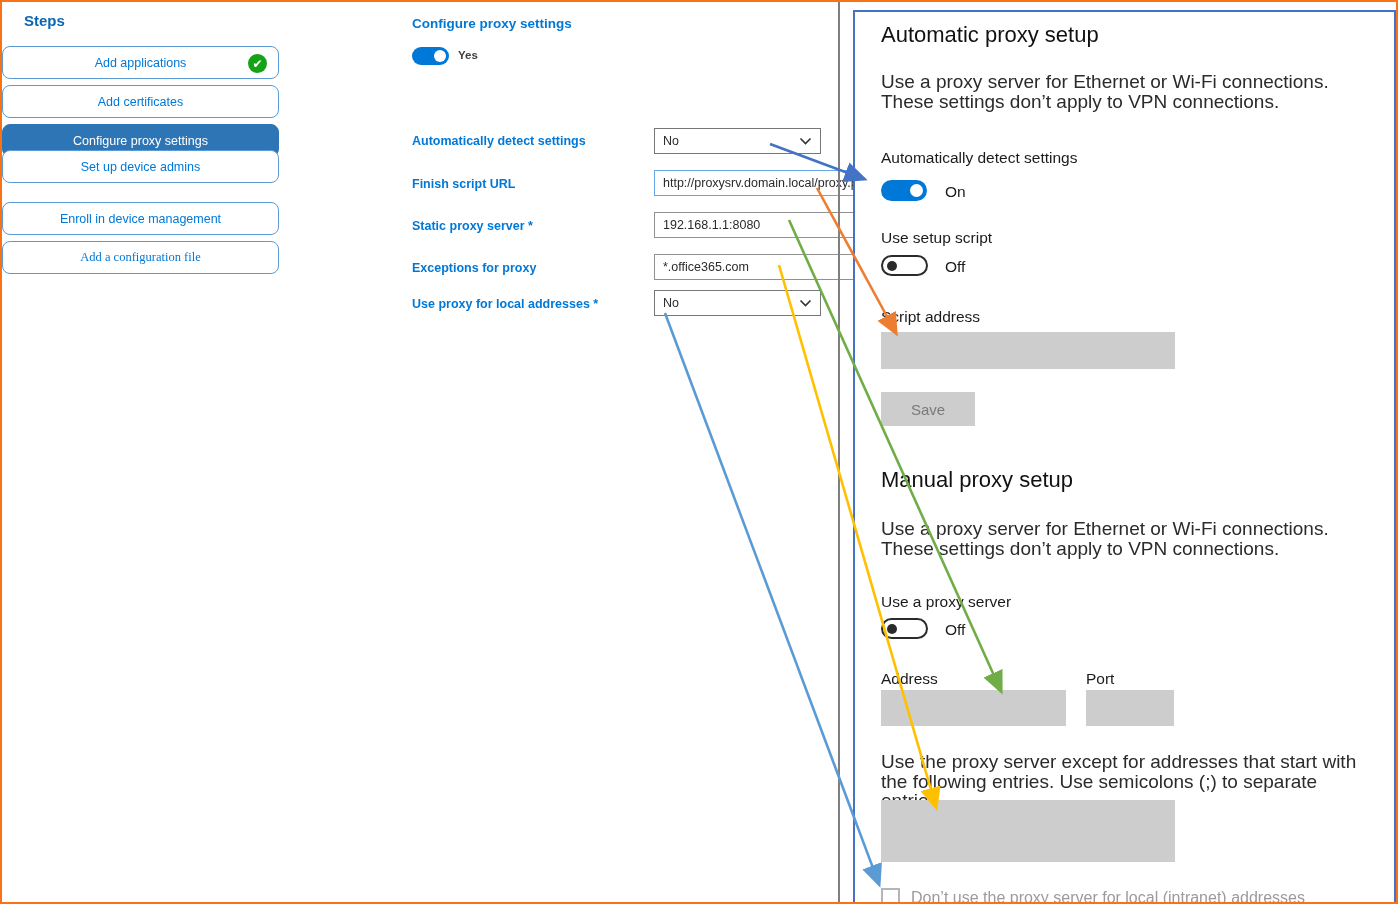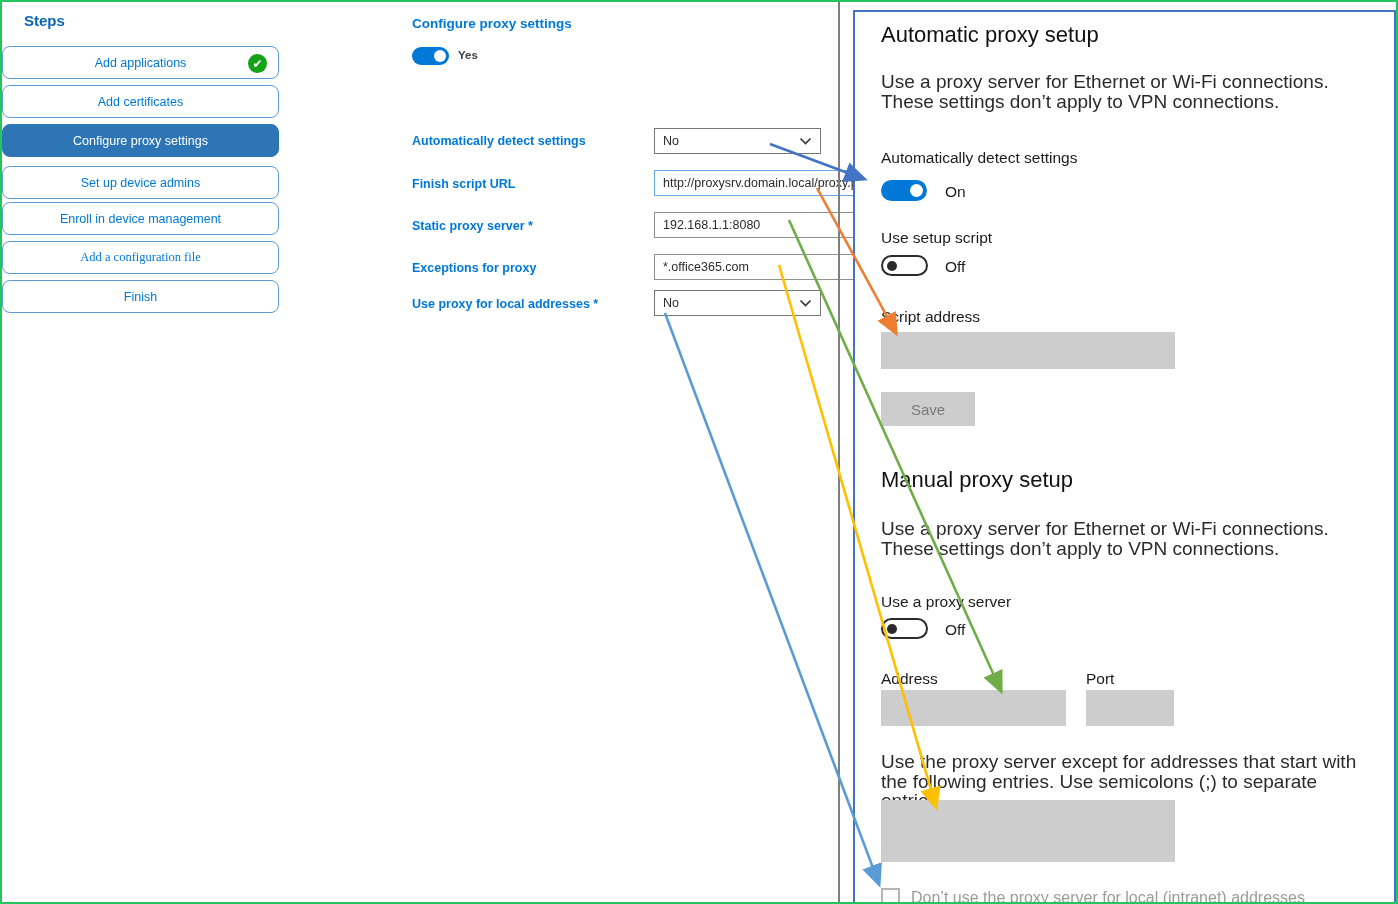--- a/index.html
+++ b/index.html
@@ -1,20 +1,20 @@
 <!DOCTYPE html>
 <html><head>
 <meta charset="utf-8">
 <style>
   * { margin:0; padding:0; box-sizing:border-box; }
   html,body { background:#e8e8e8; }
   body { font-family:"Liberation Sans", sans-serif; }
   .root {
     position:relative; width:1398px; height:904px; background:#fff;
-    border:2px solid #22c55e; overflow:hidden;
+    border:2px solid #f97316; overflow:hidden;
   }
 
   
   .sidebar { position:absolute; left:22px; top:10px; width:278px; }
   .steps-title { color:#0a66b4; font-weight:bold; font-size:15px; }
   .step-btn {
     position:absolute; left:0; width:277px; height:33px;
     border:1px solid #5b9bd5; border-radius:8px; background:#fff;
     color:#0078d7; font-size:12.5px; display:flex; align-items:center;
     justify-content:center; cursor:pointer;
@@ -98,31 +98,28 @@
   <div class="step-btn" style="top:44px;">
     <span>Add applications</span>
     <span class="check-badge">✔</span>
   </div>
   <div class="step-btn" style="top:83px;">
     <span>Add certificates</span>
   </div>
   <div class="step-btn selected" style="top:122px;">
     <span>Configure proxy settings</span>
   </div>
-  <div class="step-btn" style="top:164px;">
+  <div class="step-btn" style="top:148px;">
     <span>Set up device admins</span>
   </div>
   <div class="step-btn" style="top:200px;">
     <span>Enroll in device management</span>
   </div>
   <div class="step-btn" style="top:239px;font-family:Liberation Serif, serif;">
     <span>Add a configuration file</span>
-  </div>
-  <div class="step-btn" style="top:278px;">
-    <span>Finish</span>
   </div>
 
   <div class="form-title">Configure proxy settings</div>
 
   <div class="toggle-yes">
       <div class="knob"></div>
     </div>
   <div class="toggle-yes-label">Yes</div>
 
   <div class="field-label" style="top:132px;">Automatically detect settings</div>

